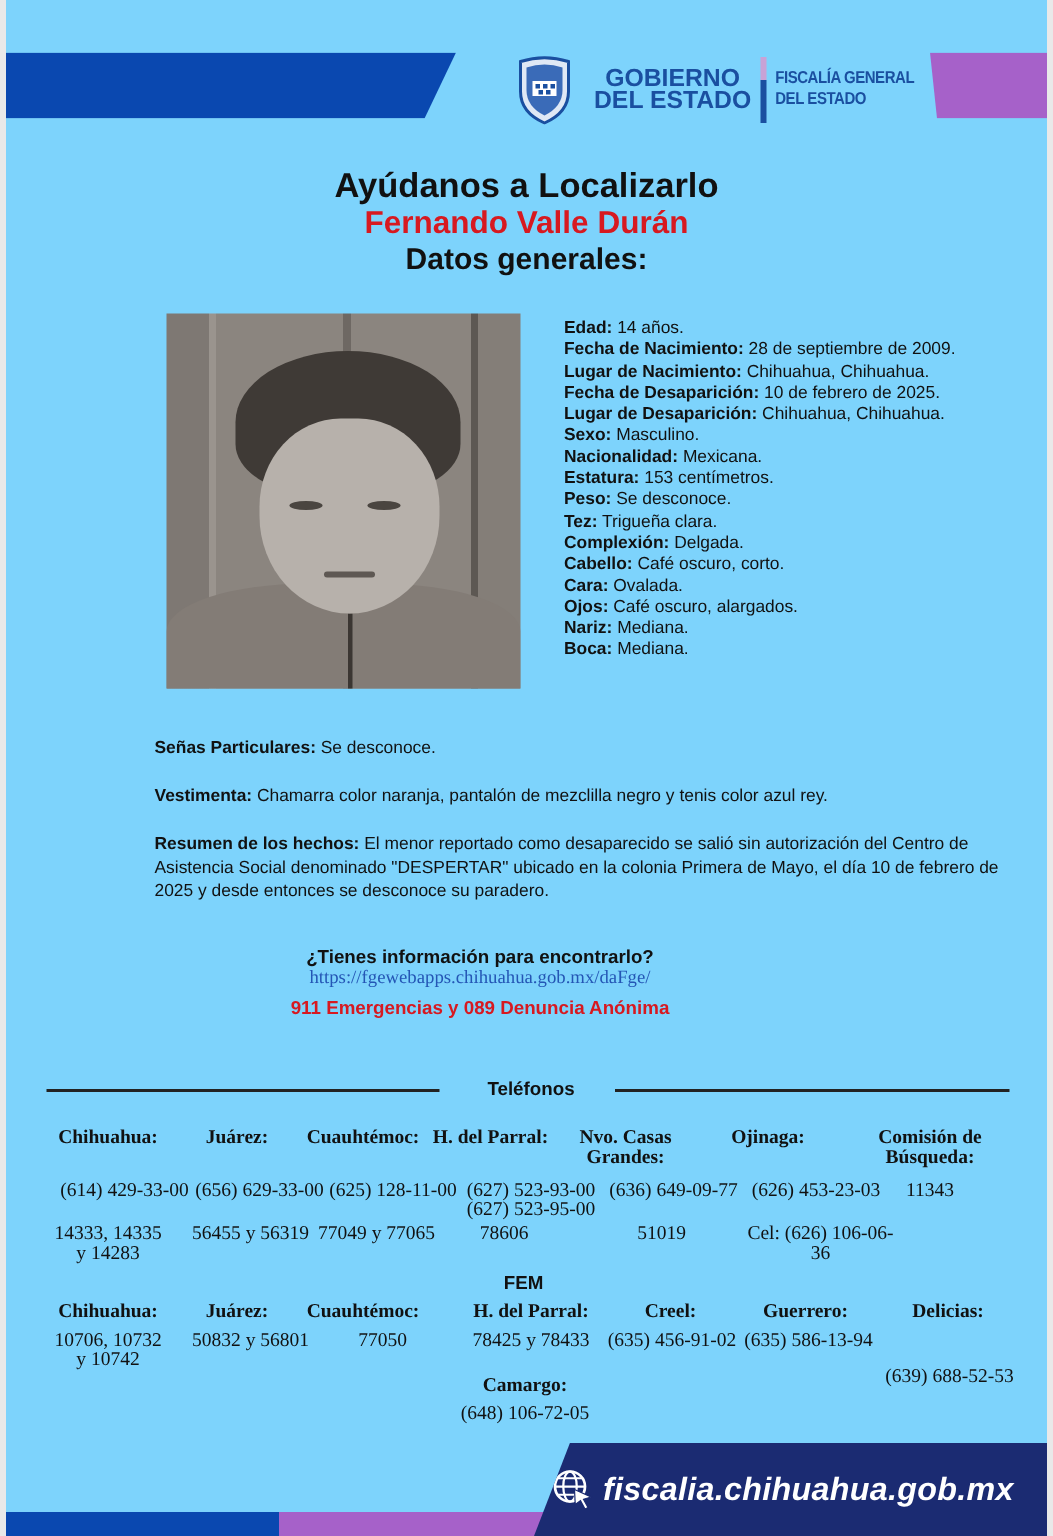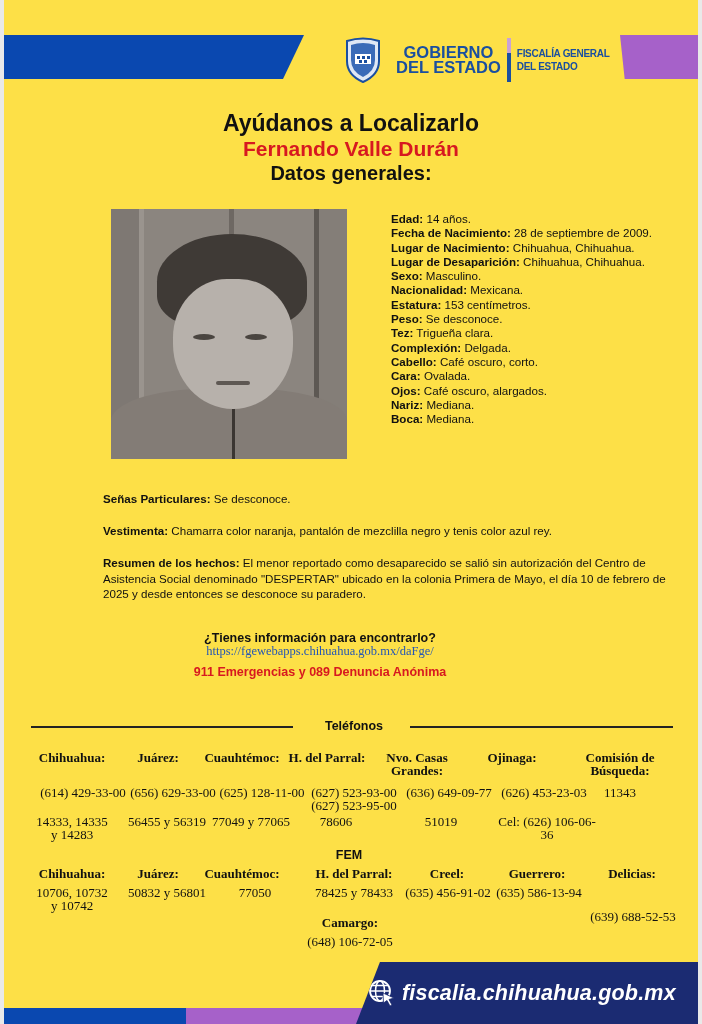--- a/index.html
+++ b/index.html
@@ -1,17 +1,17 @@
 <!DOCTYPE html>
 <html><head>
 <meta charset="utf-8">
 <style>
   html, body { margin:0; padding:0; }
   body { width:702px; height:1024px; background:#e9e9e9; position:relative; overflow:hidden; font-family:"Liberation Sans", sans-serif; color:#111; }
-  .page { position:absolute; left:4px; top:0; width:694px; height:1024px; background:#fde047; overflow:hidden; }
+  .page { position:absolute; left:4px; top:0; width:694px; height:1024px; background:#7dd3fc; overflow:hidden; }
   .band-left { position:absolute; left:0; top:35px; width:300px; height:44px; background:#0a48b0; clip-path:polygon(0 0,100% 0,93% 100%,0 100%); }
   .band-right { position:absolute; right:0; top:35px; width:78px; height:44px; background:#a661c9; clip-path:polygon(0 0,100% 0,100% 100%,6% 100%); }
   .logo { position:absolute; left:340px; top:35px; height:50px; display:flex; align-items:center; }
   .shield { width:38px; height:46px; }
   .gob { margin-left:14px; color:#1a4fa0; font-weight:bold; font-size:16.5px; line-height:15px; text-align:center; }
   .vbar { width:4px; height:44px; margin:0 6px 0 6px; background:linear-gradient(#c9a2d6 0 35%, #1a4fa0 35% 100%); }
   .fis { color:#1a4fa0; font-weight:bold; font-size:10px; line-height:12px; letter-spacing:-0.3px; transform:scaleY(1.15); font-family:"Liberation Sans", sans-serif; }
 
   .title { position:absolute; left:0; width:694px; text-align:center; font-weight:bold; }
   .t1 { top:110px; font-size:23px; color:#111; }
@@ -19,21 +19,21 @@
   .t3 { top:162px; font-size:20px; color:#111; }
 
   .photo { position:absolute; left:107px; top:209px; width:236px; height:250px; background:radial-gradient(ellipse 40% 45% at 52% 48%, #b9b3ad 0 55%, transparent 56%), linear-gradient(90deg,#7e7873 0 12%, #9a948e 12% 14%, #8b857f 14% 50%, #6e6863 50% 52%, #8b857f 52% 86%, #5d5853 86% 88%, #847e78 88%); overflow:hidden; }
   .photo .hair { position:absolute; left:46px; top:25px; width:150px; height:95px; background:#3f3a36; border-radius:50% 50% 35% 35%; }
   .photo .face { position:absolute; left:62px; top:70px; width:120px; height:130px; background:#b7b1ab; border-radius:45% 45% 50% 50%; }
   .photo .eye { position:absolute; top:125px; width:22px; height:6px; background:#4a4540; border-radius:50%; }
   .photo .mouth { position:absolute; left:105px; top:172px; width:34px; height:4px; background:#5e5853; border-radius:3px; }
   .photo .jacket { position:absolute; left:0; top:180px; width:236px; height:80px; background:#837c76; border-radius:40% 40% 0 0; }
   .photo .zip { position:absolute; left:121px; top:200px; width:3px; height:60px; background:#3b3632; }
 
-  .details { position:absolute; left:387px; top:212px; width:290px; font-size:11.6px; line-height:14.3px; }
+  .details { position:absolute; left:372px; top:212px; width:290px; font-size:11.6px; line-height:14.3px; }
   .details b { font-weight:bold; }
 
   .para { position:absolute; left:99px; width:580px; font-size:11.6px; line-height:15.5px; }
   .p1 { top:491px; } .p2 { top:523px; } .p3 { top:555px; }
 
   .cta { position:absolute; left:0; width:632px; text-align:center; font-weight:bold; font-size:12.5px; }
   .c1 { top:631px; } .c2 { top:648px; } .c3 { top:665px; color:#d71920; } 
   .c4 { top:644px; font-family:"Liberation Serif", serif; font-weight:normal; color:#2456b5; font-size:12.5px; }
 
   .hr { position:absolute; height:2px; background:#222; }
@@ -87,20 +87,21 @@
     <div class="face"></div>
     <div class="eye" style="left:82px"></div>
     <div class="eye" style="left:134px"></div>
     <div class="mouth"></div>
   </div>
 
   <div class="details">
     <div><b>Edad:</b><span> 14 años.</span></div>
     <div><b>Fecha de Nacimiento:</b><span> 28 de septiembre de 2009.</span></div>
     <div><b>Lugar de Nacimiento:</b><span> Chihuahua, Chihuahua.</span></div>
+    <div><b>Fecha de Desaparición:</b><span> 10 de febrero de 2025.</span></div>
     <div><b>Lugar de Desaparición:</b><span> Chihuahua, Chihuahua.</span></div>
     <div><b>Sexo:</b><span> Masculino.</span></div>
     <div><b>Nacionalidad:</b><span> Mexicana.</span></div>
     <div><b>Estatura:</b><span> 153 centímetros.</span></div>
     <div><b>Peso:</b><span> Se desconoce.</span></div>
     <div><b>Tez:</b><span> Trigueña clara.</span></div>
     <div><b>Complexión:</b><span> Delgada.</span></div>
     <div><b>Cabello:</b><span> Café oscuro, corto.</span></div>
     <div><b>Cara:</b><span> Ovalada.</span></div>
     <div><b>Ojos:</b><span> Café oscuro, alargados.</span></div>

